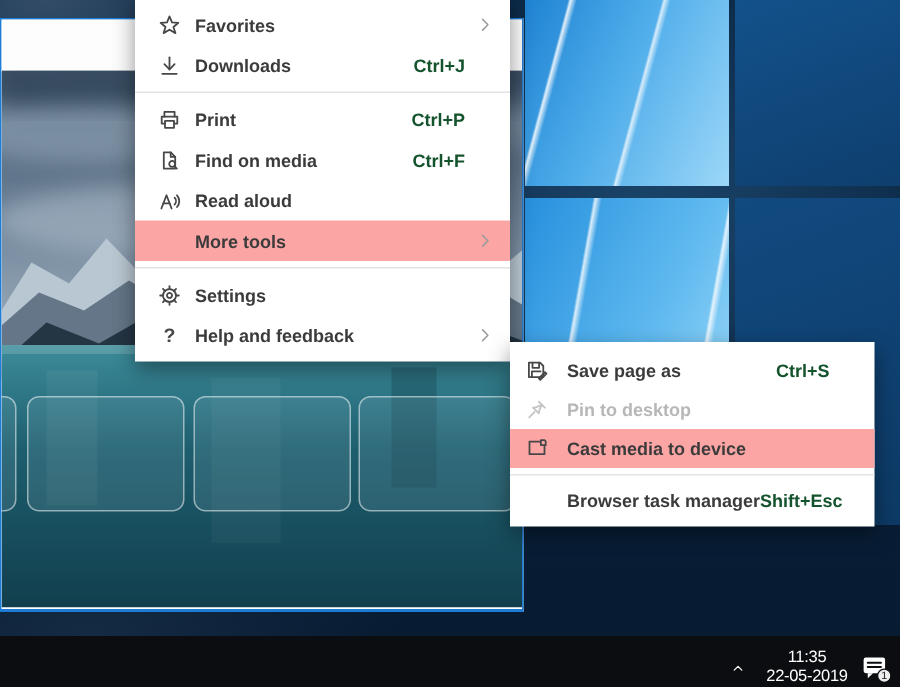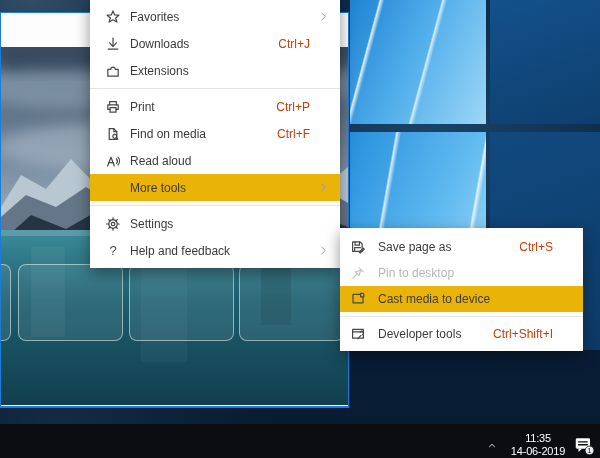--- a/index.html
+++ b/index.html
@@ -36,32 +36,32 @@
   .toolbar{height:34px;background:#fdfdfd;border-bottom:1px solid #e9e9e9;}
   .photo{position:absolute;left:0;top:34px;width:347px;height:358px;}
   .photo svg{display:block;width:100%;height:100%;}
   .tile{position:absolute;height:75px;width:103px;border-radius:8px;
     border:1px solid rgba(255,255,255,0.5);background:rgba(215,240,245,0.10);}
   
   .menu,.submenu{position:absolute;background:#fff;box-sizing:border-box;
     box-shadow:0 5px 14px rgba(0,0,0,0.42);font-size:12px;color:#3b3b3b;}
   .menu{left:90px;top:-5px;width:250px;padding:8px 0 4px;}
   .submenu{left:340px;top:228px;width:243px;padding:6px 0 4px;text-align:center;}
-  .row{display:flex;align-items:center;height:27px;padding:0 4px 0 0;}
+  .row{display:flex;align-items:center;height:27px;padding:0 4px 0 0;font-weight:bold;}
   .submenu .row{height:26px;padding:0 30px 0 0;}
-  .row.hl{background:#eab308;}
+  .row.hl{background:#fca5a5;}
   .mi{width:16px;height:16px;margin-left:15px;flex:0 0 16px;display:flex;
       align-items:center;justify-content:center;color:#4a4a4a;}
   .submenu .mi{margin-left:10px;}
   .mi svg{width:16px;height:16px;fill:none;stroke:#474747;stroke-width:1.2;
       stroke-linecap:round;stroke-linejoin:round;}
   .txt-icon{font-size:13px;color:#474747;line-height:16px;}
   .ml{margin-left:9px;white-space:nowrap;}
   .submenu .ml{margin-left:12px;}
-  .ms{margin-left:auto;color:#c2410c;white-space:nowrap;}
+  .ms{margin-left:auto;color:#14532d;white-space:nowrap;}
   .chev{width:26px;flex:0 0 26px;display:flex;align-items:center;justify-content:center;margin-left:auto;}
   .ms + .chev{margin-left:0;}
   .chev svg{width:13px;height:13px;fill:none;stroke:#9a9a9a;stroke-width:1.2;
       stroke-linecap:round;stroke-linejoin:round;}
   .sep{height:1px;background:#e3e3e3;margin:4px 0;}
   .row.disabled .ml{color:#b7b7b7;}
   .row.disabled .mi svg{stroke:#c4c4c4;}
   
   .taskbar{position:absolute;left:0;top:424px;width:600px;height:42px;
     background:#0b0d10;display:flex;align-items:center;justify-content:flex-end;}
@@ -142,28 +142,20 @@
         <svg viewBox="0 0 16 16">
           <path d="M8 2.2v8.1"></path>
           <path d="M4.6 6.8 8 10.3l3.4-3.5"></path>
           <path d="M3.2 13.2h9.6"></path>
         </svg>
       </span>
     <span class="ml">Downloads</span>
     <span class="ms">Ctrl+J</span>
     <span class="chev"></span>
   </div>
-  <div class="row">
-    <span class="mi">
-        <svg viewBox="0 0 16 16">
-          <path d="M2.8 13.2V6.4h2.9a2.3 2.3 0 1 1 4.6 0h2.9v6.8Z"></path>
-        </svg>
-      </span>
-    <span class="ml">Extensions</span>
-  </div>
   <div class="sep"></div>
   <div class="row">
     <span class="mi">
         <svg viewBox="0 0 16 16">
           <path d="M4.6 5.8V2.6h6.8v3.2"></path>
           <path d="M5 10.4H2.8V5.8h10.4v4.6H11"></path>
           <path d="M5 8.6h6v4.6H5Z"></path>
         </svg>
       </span>
     <span class="ml">Print</span>
@@ -259,42 +251,35 @@
     <span class="mi">
         <svg viewBox="0 0 16 16">
           <path d="M10.2 3.4H3v8.4h10V6.6"></path>
           <path d="M10.6 2.4h2.4l.8.8v2.6h-3.2Z"></path>
         </svg>
       </span>
     <span class="ml">Cast media to device</span>
   </div>
   <div class="sep"></div>
   <div class="row">
-    <span class="mi">
-        <svg viewBox="0 0 16 16">
-          <path d="M2.6 3.4h10.8v8.8H2.6Z"></path>
-          <path d="M2.6 5.8h10.8"></path>
-          <path d="M7.8 12.6l3.2-3.2"></path>
-          <path d="M12.6 8.6a1.8 1.8 0 1 0-2.4-2.4"></path>
-        </svg>
-      </span>
-    <span class="ml">Developer tools</span>
-    <span class="ms">Ctrl+Shift+I</span>
+    <span class="mi"></span>
+    <span class="ml">Browser task manager</span>
+    <span class="ms">Shift+Esc</span>
   </div>
 </div>
 
 <div class="taskbar">
   <span class="tray-chevron">
       <svg viewBox="0 0 16 16">
         <path d="M3.5 10.2 8 5.8l4.5 4.4"></path>
       </svg>
     </span>
   <div class="clock">
     <div>11:35</div>
-    <div>14-06-2019</div>
+    <div>22-05-2019</div>
   </div>
   <svg class="tray-badge" viewBox="0 0 20 19">
     <rect x="2.5" y="3" width="13" height="9.5" rx="1.3" fill="#ffffff"></rect>
     <path d="M5 6.2h8M5 8.8h8" stroke="#0b0d10" stroke-width="1.2" stroke-linecap="round"></path>
     <path d="M5 12.5v3l3.2-3Z" fill="#ffffff"></path>
     <circle cx="15" cy="14" r="4" fill="#ededed" stroke="#0b0d10" stroke-width="0.7"></circle>
     <text x="15" y="16.2" font-size="6.5" text-anchor="middle" fill="#111111">1</text>
   </svg>
 </div>
 

